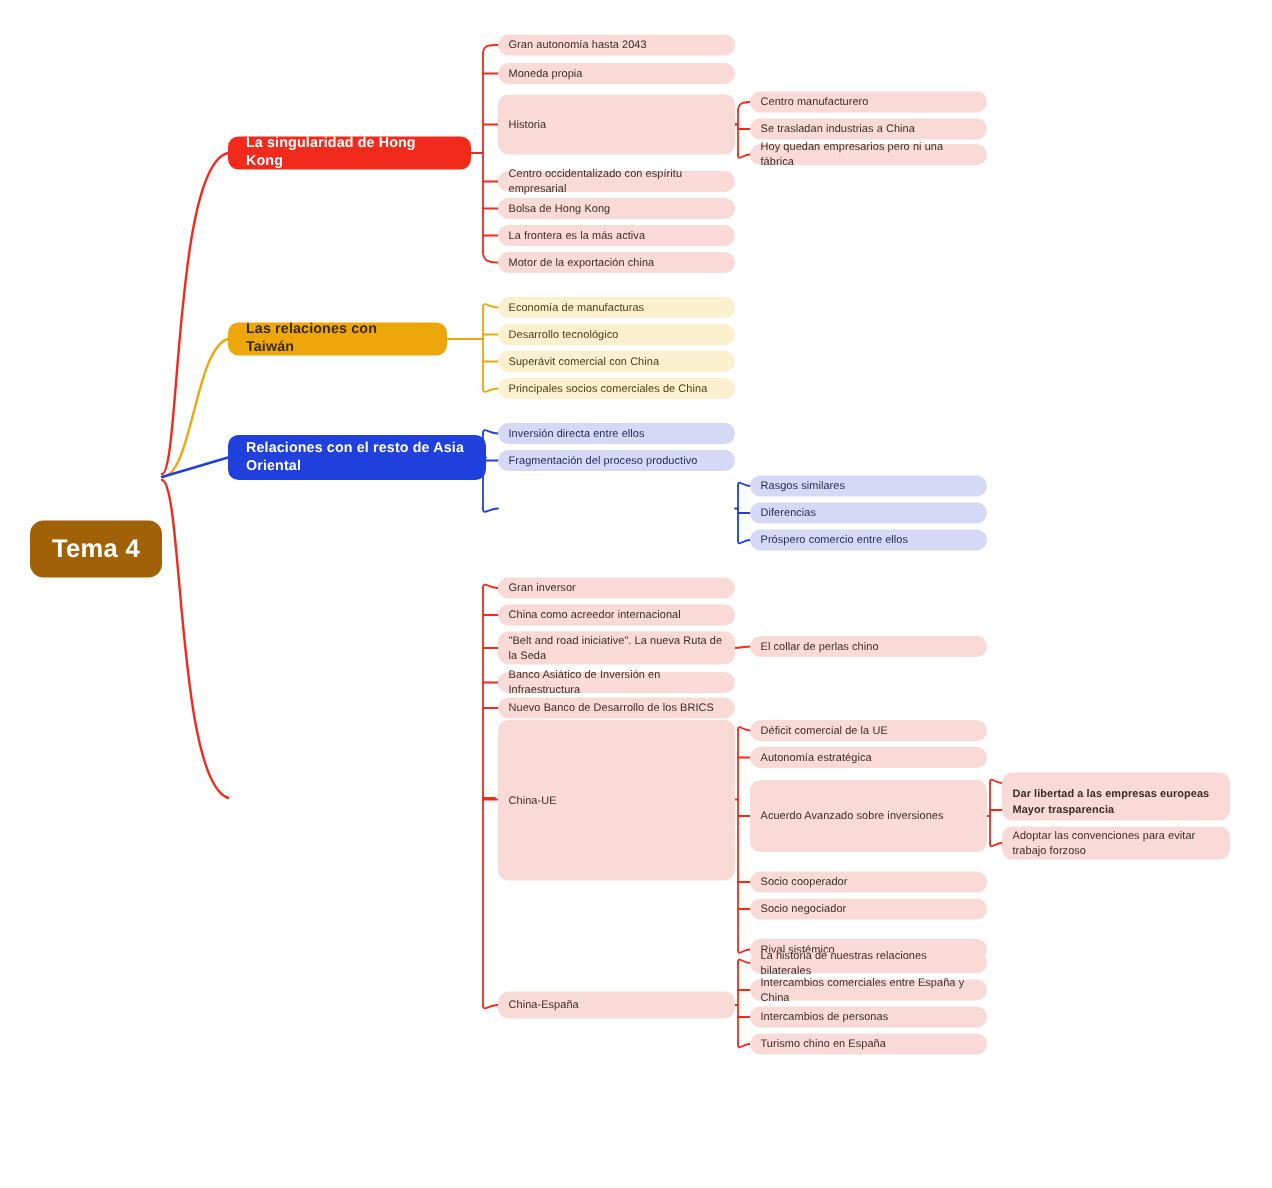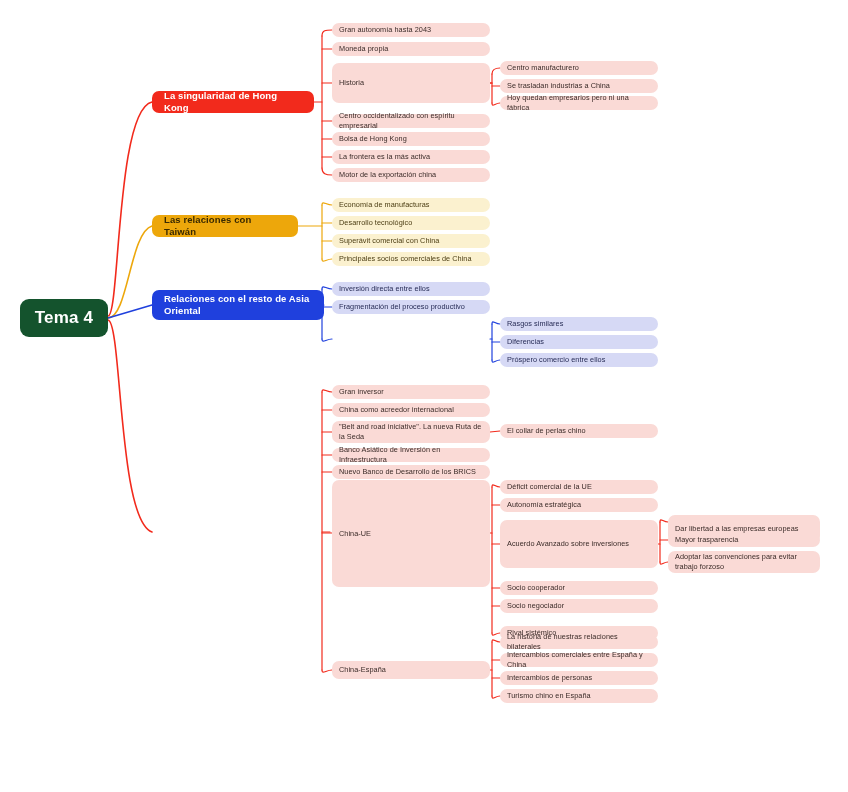--- a/index.html
+++ b/index.html
@@ -10,23 +10,24 @@
     overflow:hidden;position:relative;
   }
   #canvas{position:absolute;inset:0;width:848px;height:792px;}
   svg#links{position:absolute;left:0;top:0;width:848px;height:792px;pointer-events:none;}
 
   .node{position:absolute;box-sizing:border-box;display:flex;align-items:center;}
   .node > .txt{display:block;width:100%;}
 
   
   .root{
-    background:#14532d;color:#ffffff;border-radius:9px;
+    background:#a16207;color:#ffffff;border-radius:9px;
     font-size:17px;font-weight:700;letter-spacing:.2px;
     justify-content:flex-end;
+    margin-top:48px;
   }
   
   .branch{
     color:#ffffff;border-radius:7px;font-size:9.5px;font-weight:700;
     padding:0 12px;letter-spacing:.1px;line-height:1.3;
   }
   .branch.red{background:#f22a1c;}
   .branch.amber{background:#eda70b;color:#3a2a00;}
   .branch.blue{background:#1f40dd;}
 
@@ -242,24 +243,24 @@
     </div>
   <div class="node topic pink" style="left:500px;top:480px;width:158px;height:14px;">
     <span class="txt">Déficit comercial de la UE</span>
     </div>
   <div class="node topic pink" style="left:500px;top:498px;width:158px;height:14px;">
     <span class="txt">Autonomía estratégica</span>
     </div>
   <div class="node topic pink" style="left:500px;top:520px;width:158px;height:48px;">
     <span class="txt">Acuerdo Avanzado sobre inversiones</span>
     </div>
-  <div class="node topic pink" style="left:668px;top:515px;width:152px;height:28px;">
+  <div class="node topic pink" style="left:668px;top:515px;width:152px;height:28px;font-weight:bold;">
     <span class="txt">Dar libertad a las empresas europeas</span>
     </div>
-  <div class="node topic pink" style="left:668px;top:533px;width:152px;height:14px;">
+  <div class="node topic pink" style="left:668px;top:533px;width:152px;height:14px;font-weight:bold;">
     <span class="txt">Mayor trasparencia</span>
     </div>
   <div class="node topic pink" style="left:668px;top:551px;width:152px;height:22px;">
     <span class="txt">Adoptar las convenciones para evitar trabajo forzoso</span>
     </div>
   <div class="node topic pink" style="left:500px;top:581px;width:158px;height:14px;">
     <span class="txt">Socio cooperador</span>
     </div>
   <div class="node topic pink" style="left:500px;top:599px;width:158px;height:14px;">
     <span class="txt">Socio negociador</span>

